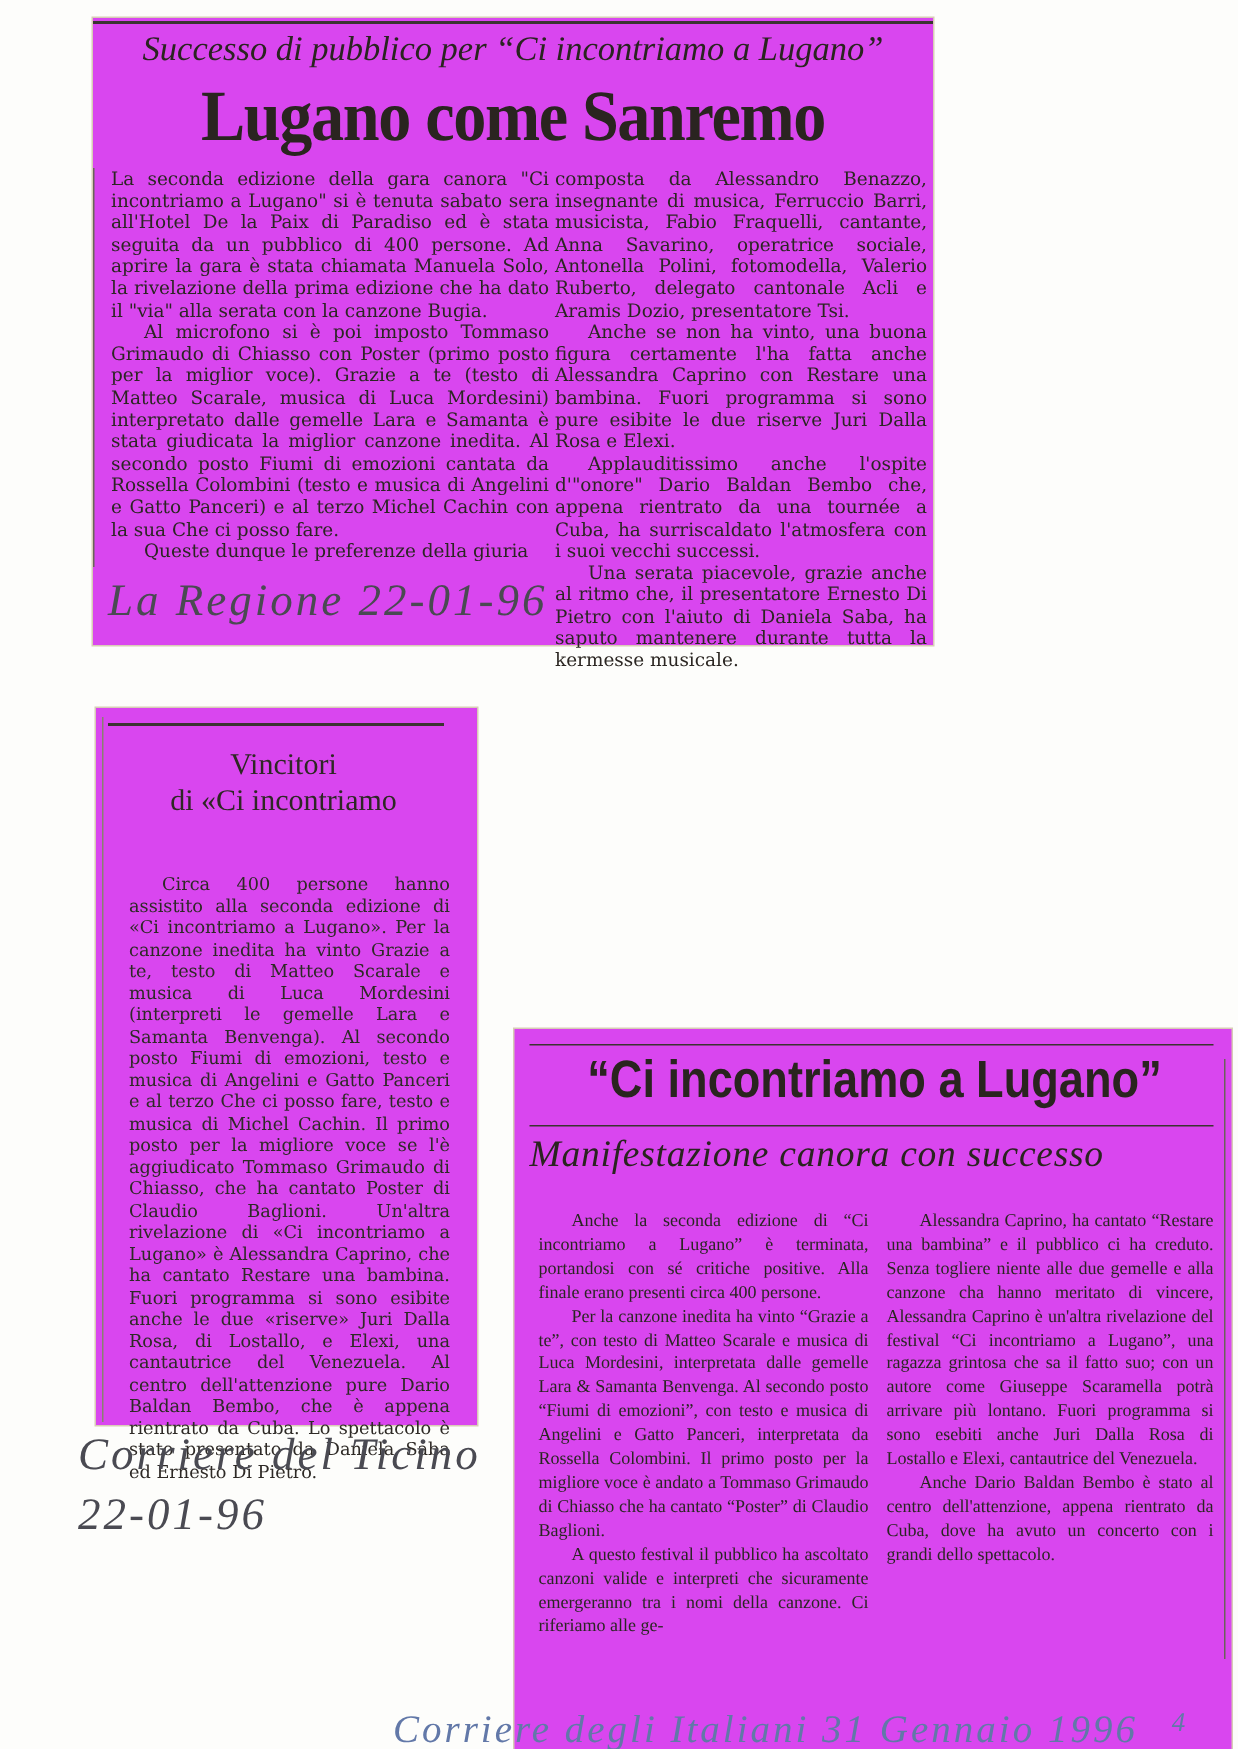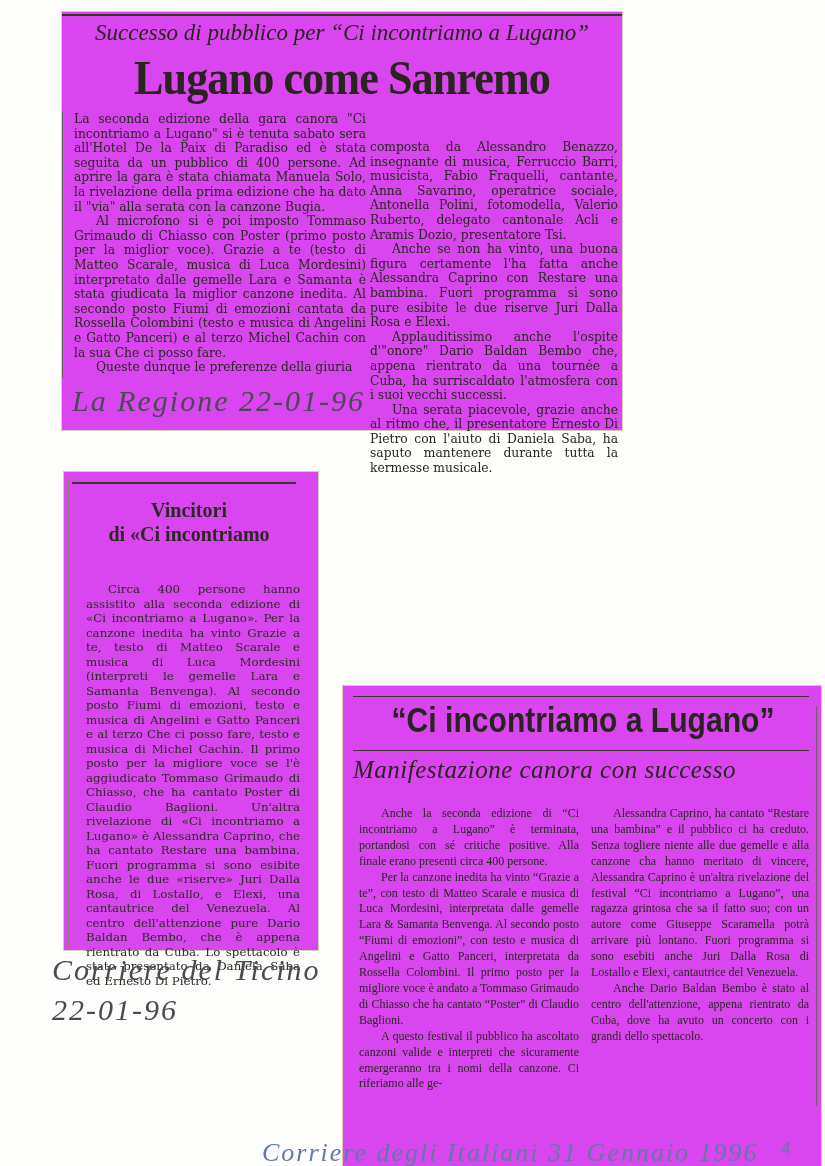--- a/index.html
+++ b/index.html
@@ -34,31 +34,31 @@
     position: absolute; left: 0; right: 0; top: 38px; text-align: center;
     font-family: "Liberation Serif", serif; font-weight: bold; font-size: 48px; color: #2a2420;
     letter-spacing: -1px; transform: scaleX(0.92);
   }
   #clip1 .leftrule { position: absolute; left: 0px; top: 100px; width: 1px; height: 266px; background: #6a625a; }
   #clip1 .col {
     position: absolute; top: 100px; font-size: 12.3px; line-height: 14.6px;
     text-align: justify; hyphens: manual;
   }
   #clip1 .col1 { left: 12px; width: 292px; }
-  #clip1 .col2 { left: 308px; width: 248px; margin-top: 28px; }
+  #clip1 .col2 { left: 308px; width: 248px; }
   .col p { margin: 0; text-indent: 22px; }
   .col p.first { text-indent: 0; }
 
   
   #clip2 { left: 64px; top: 472px; width: 254px; height: 478px; }
   #clip2 .topbar { position: absolute; left: 8px; top: 10px; width: 224px; height: 2px; background: #3a3430; }
   #clip2 .leftrule { position: absolute; left: 4px; top: 6px; width: 1px; height: 470px; background: #8a8070; }
   #clip2 .headline {
     position: absolute; left: 10px; width: 230px; top: 26px; text-align: center;
-    font-family: "Liberation Serif", serif; font-weight: bold; font-size: 20px; line-height: 24px; color: #2e2824;
+    font-family: "Liberation Serif", serif; font-weight: normal; font-size: 20px; line-height: 24px; color: #2e2824;
   }
   #clip2 .col {
     position: absolute; left: 22px; top: 110px; width: 214px;
     font-size: 11.8px; line-height: 14.5px; text-align: justify; color: #2e2a26;
   }
 
   
   #clip3 { left: 343px; top: 686px; width: 478px; height: 540px; }
   #clip3 .topbar { position: absolute; left: 10px; top: 10px; width: 456px; height: 1px; background: #3a3430; }
   #clip3 .midbar { position: absolute; left: 10px; top: 64px; width: 456px; height: 1px; background: #3a3430; }

